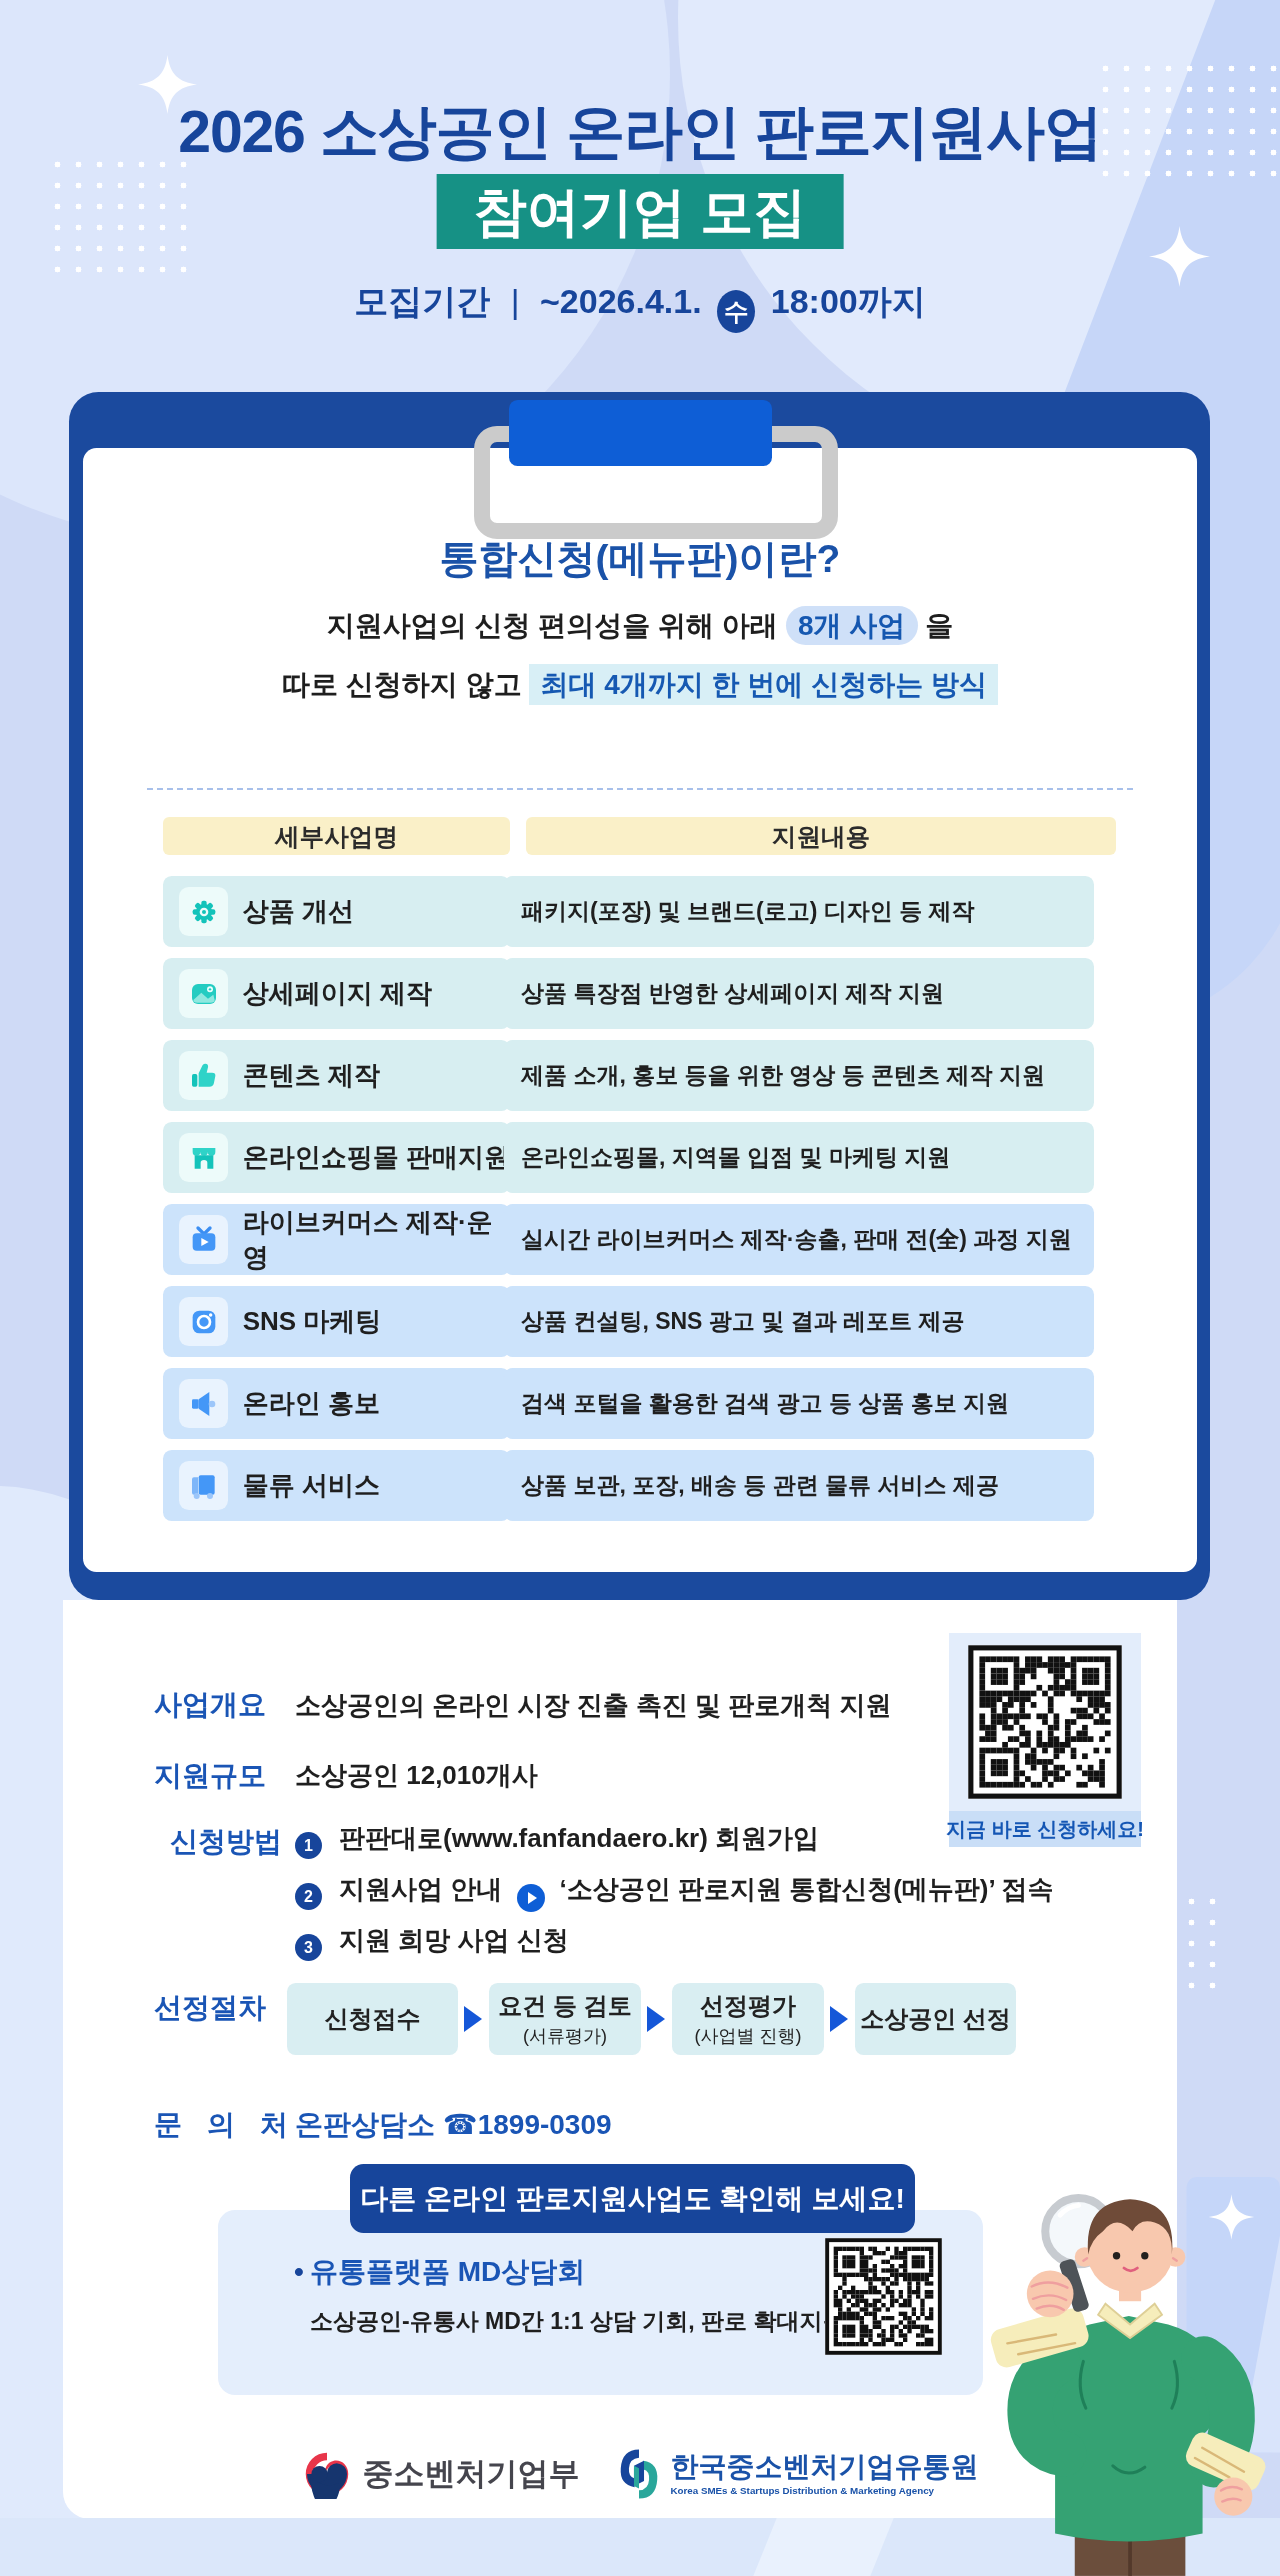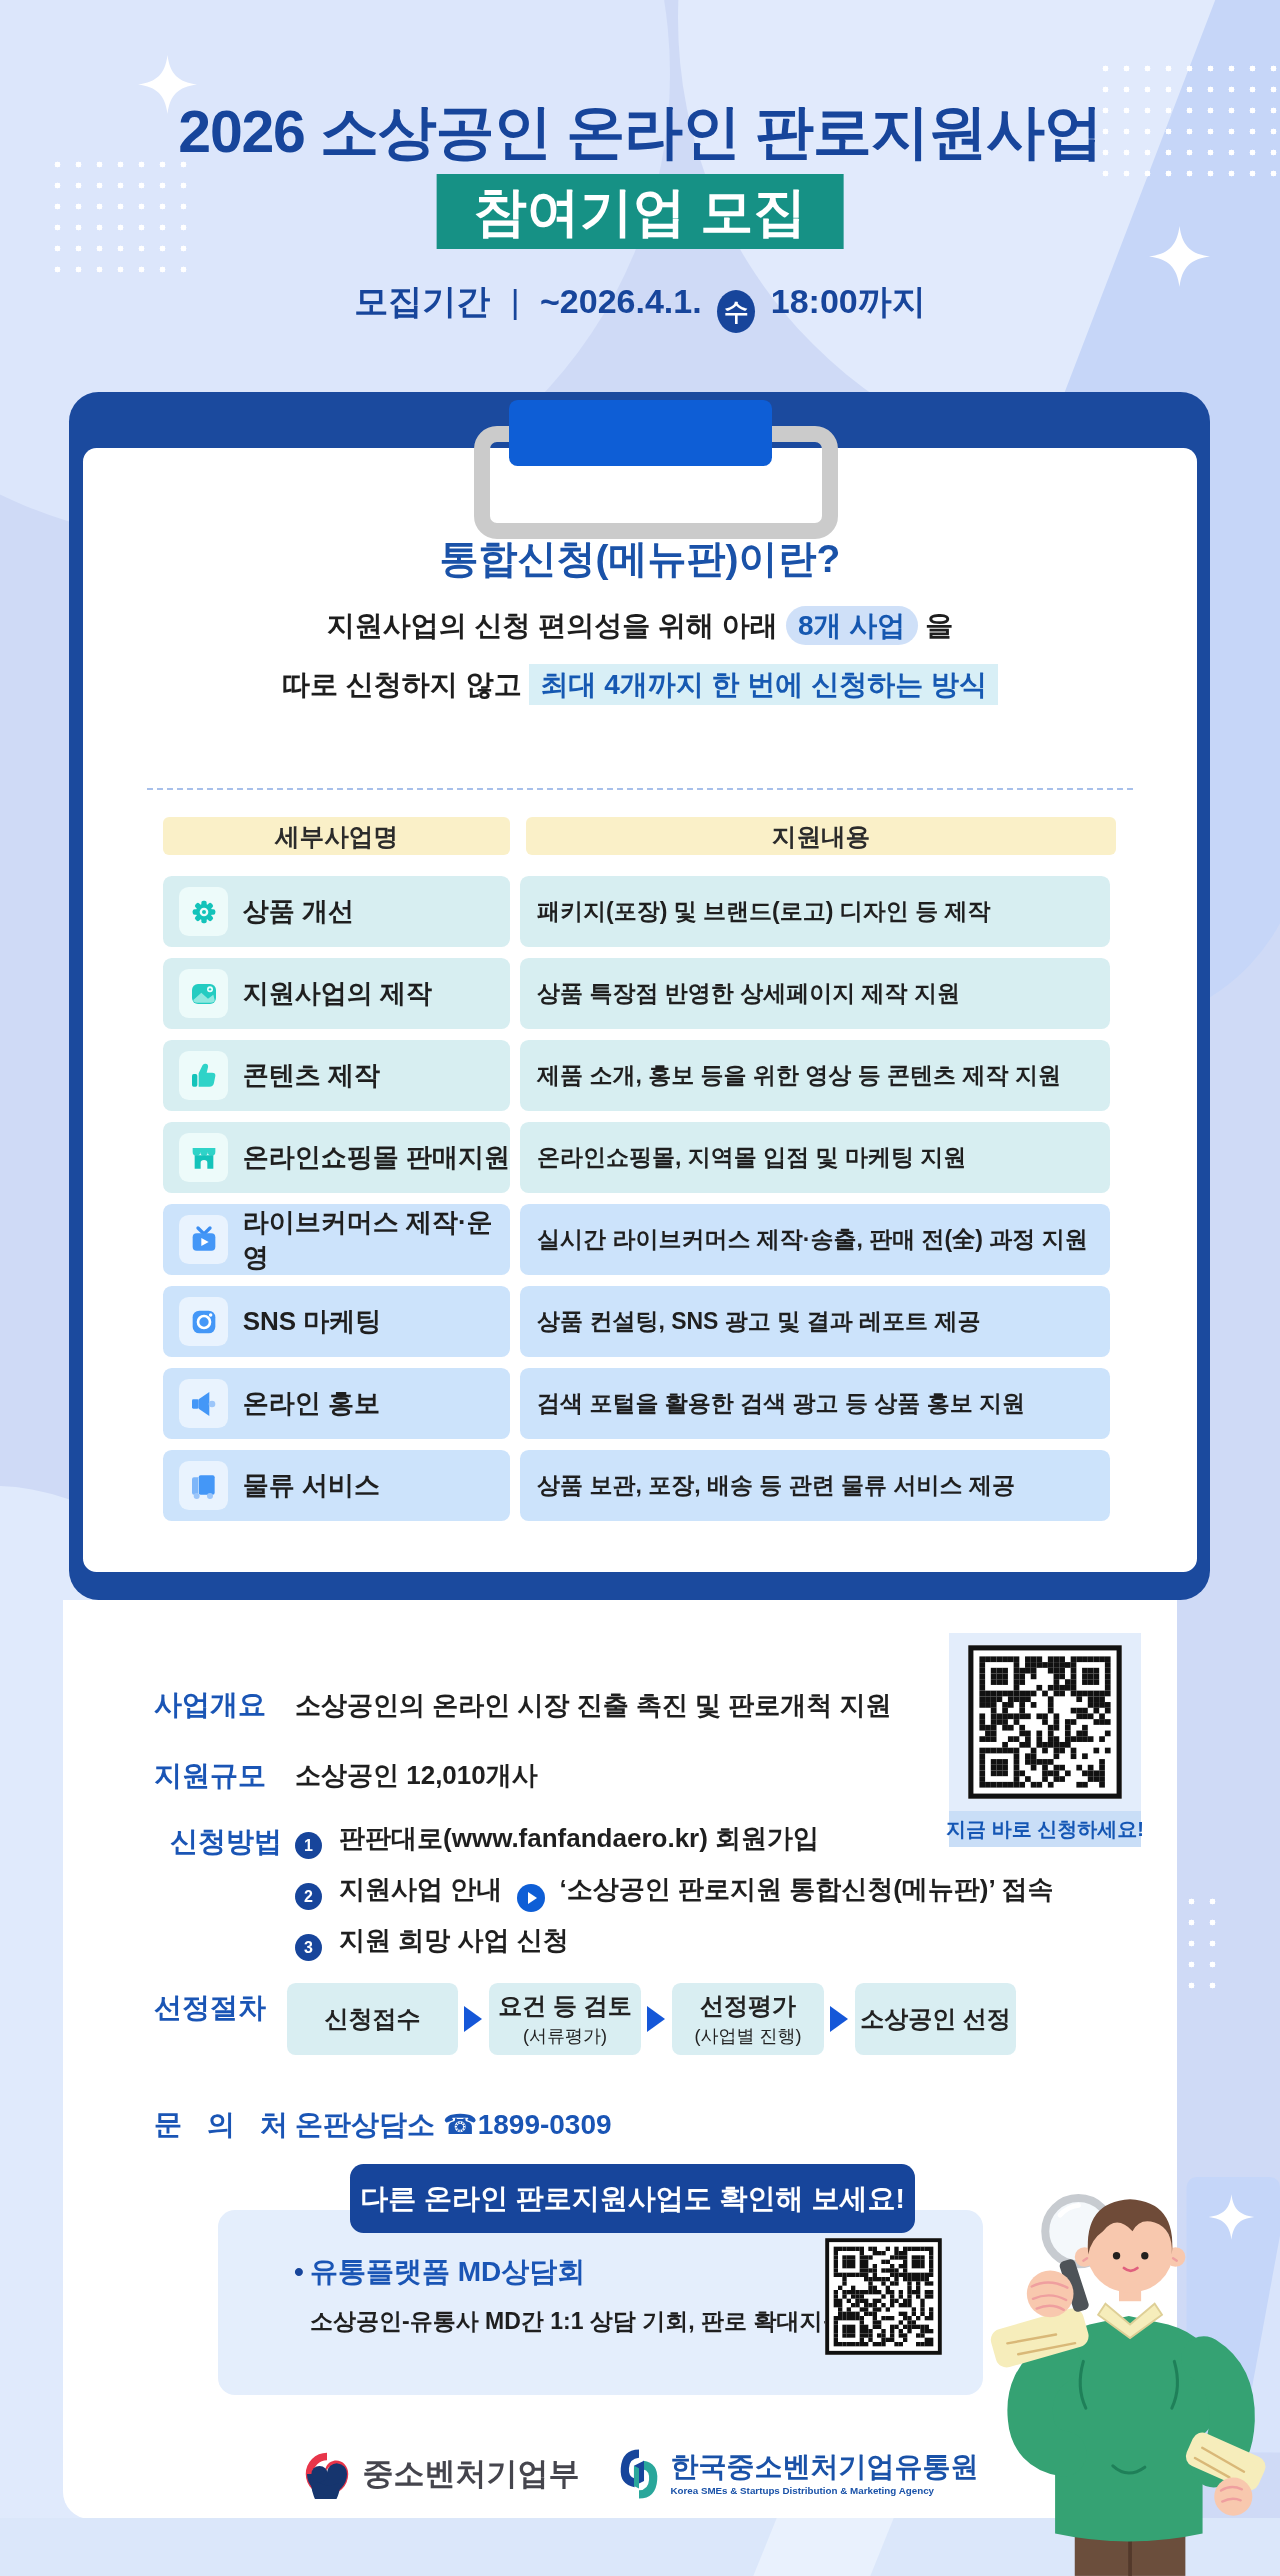--- a/index.html
+++ b/index.html
@@ -37,21 +37,21 @@
   .hl-pill{color:#1557b0;background:#cfe0f8;border-radius:29.5px;padding:3.7px 12.3px;}
   .hl-box{color:#1659b2;background:#d8eff6;padding:4.9px 11px;}
   .dashline{left:147px;top:788px;width:986px;border-top:2.5px dashed #a8c0ea;}
 
   
   .th{top:817px;height:38px;background:#faf0c8;border-radius:6.1px;display:flex;align-items:center;justify-content:center;
       font-size:24.6px;font-weight:600;color:#2b2b2b;}
   .th-left{left:163px;width:347px;}
   .th-right{left:526px;width:590px;}
   .row-left{left:163px;width:347px;height:71px;border-radius:8.6px;display:flex;align-items:center;}
-  .row-right{left:520px;width:590px;height:71px;border-radius:8.6px;display:flex;align-items:center;padding-left:17px;box-sizing:border-box;
+  .row-right{left:504px;width:590px;height:71px;border-radius:8.6px;display:flex;align-items:center;padding-left:17px;box-sizing:border-box;
              font-size:23px;font-weight:600;color:#1f1f1f;}
   .teal-row{background:#d7eef1;}
   .blue-row{background:#cce3fb;}
   .tile{width:49px;height:49px;border-radius:9.8px;margin:0 14.7px 0 16px;display:flex;align-items:center;justify-content:center;flex:0 0 auto;}
   .teal-tile{background:#edfbfa;}
   .blue-tile{background:#e9f3fe;}
   .row-name{font-size:26px;font-weight:700;color:#1f1f1f;}
 
   
   .white-panel{left:63px;top:1600px;width:1114px;height:919px;background:#ffffff;border-radius:0 0 27px 27px;}
@@ -164,21 +164,21 @@
 
   <div class="abs row-left teal-row" style="top:958px;">
     <div class="tile teal-tile">
       <svg width="32" height="32" viewBox="0 0 48 48">
           <rect x="6" y="9" width="36" height="30" rx="9" fill="#23ccc1"></rect>
           <path d="M8 33 L20 22 L30 31 L38 25 L40 33 Q40 37 34 37 L14 37 Q8 37 8 33 Z" fill="#8fe8df"></path>
           <circle cx="33" cy="17" r="4.5" fill="#eafffd"></circle>
           <circle cx="33" cy="17" r="1.8" fill="#23ccc1"></circle>
         </svg>
     </div>
-    <div class="row-name">지원사업의 제작</div>
+    <div class="row-name">상세페이지 제작</div>
   </div>
   <div class="abs row-right teal-row" style="top:958px;">상품 특장점 반영한 상세페이지 제작 지원</div>
 
   <div class="abs row-left teal-row" style="top:1040px;">
     <div class="tile teal-tile">
       <svg width="32" height="32" viewBox="0 0 48 48">
           <rect x="6" y="21" width="8" height="19" rx="2.5" fill="#14c3ba"></rect>
           <path d="M16 40 L32 40 Q38 40 39 34 L41 24 Q41.8 19 36 19 L28 19 L30 11 Q31 6 26 5.5 Q23 5.2 21.8 8 L16 20 Z" fill="#2fd3c8"></path>
         </svg>
     </div>

